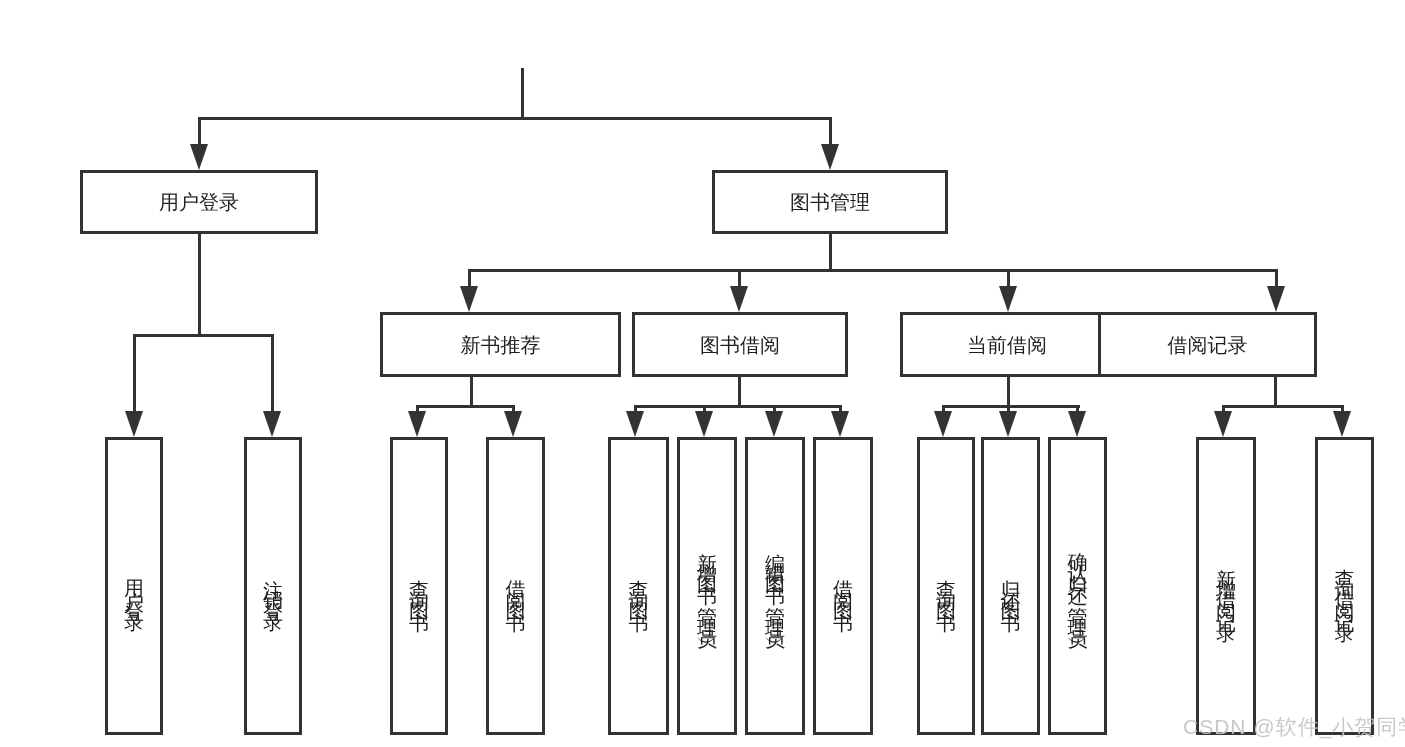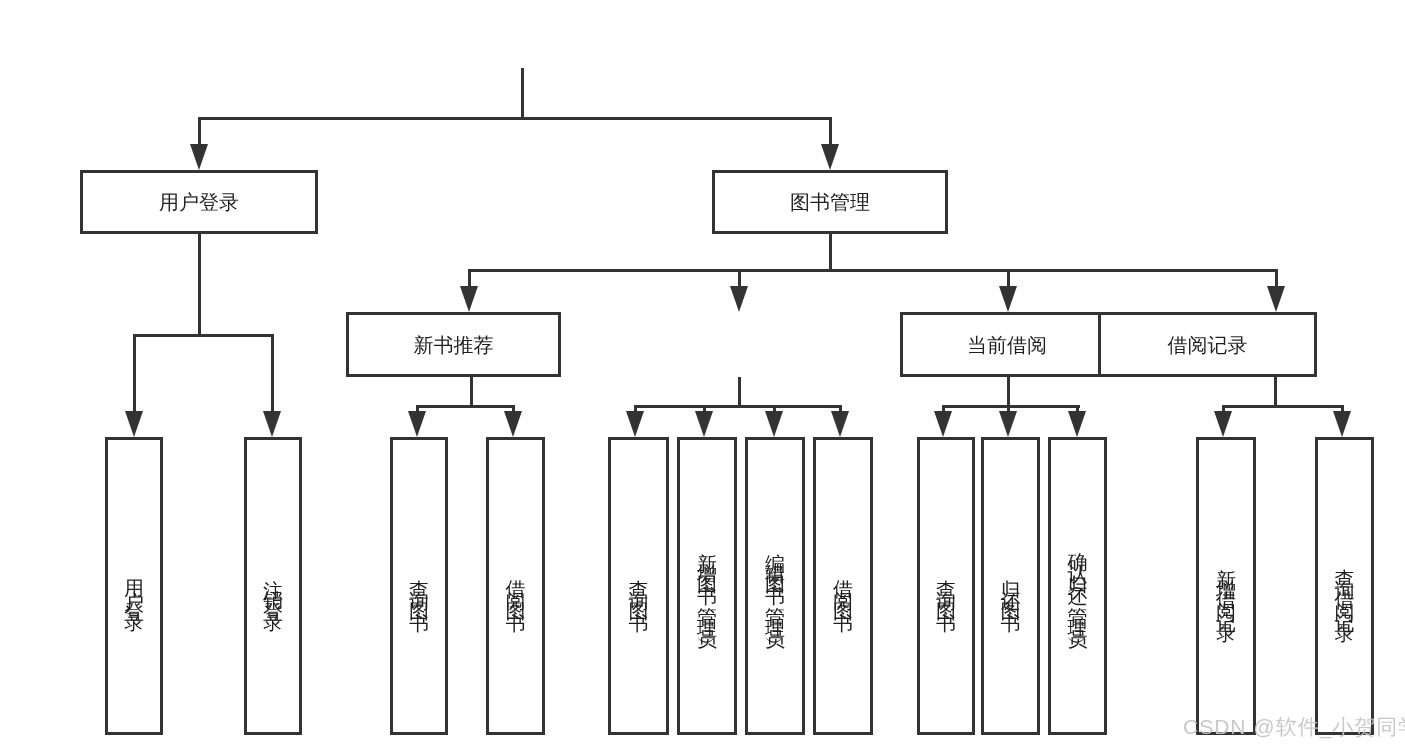--- a/index.html
+++ b/index.html
@@ -50,22 +50,25 @@
 <div class="canvas">
 
 
   <div class="node" style="left:80px;top:170px;width:238px;height:64px">
     <span>用户登录</span>
   </div>
   <div class="node" style="left:712px;top:170px;width:236px;height:64px">
     <span>图书管理</span>
   </div>
 
-  <div class="node" style="left:346px;top:312px;width:215px;height:65px">
+  <div class="node" style="left:380px;top:312px;width:241px;height:65px">
     <span>新书推荐</span>
+  </div>
+  <div class="node" style="left:632px;top:312px;width:216px;height:65px">
+    <span>图书借阅</span>
   </div>
   <div class="node" style="left:900px;top:312px;width:214px;height:65px">
     <span>当前借阅</span>
   </div>
   <div class="node" style="left:1098px;top:312px;width:219px;height:65px">
     <span>借阅记录</span>
   </div>
 
   <div class="node leaf" style="left:105px;top:437px;width:58px;height:298px">
     <span class="vtext">用户登录</span>

